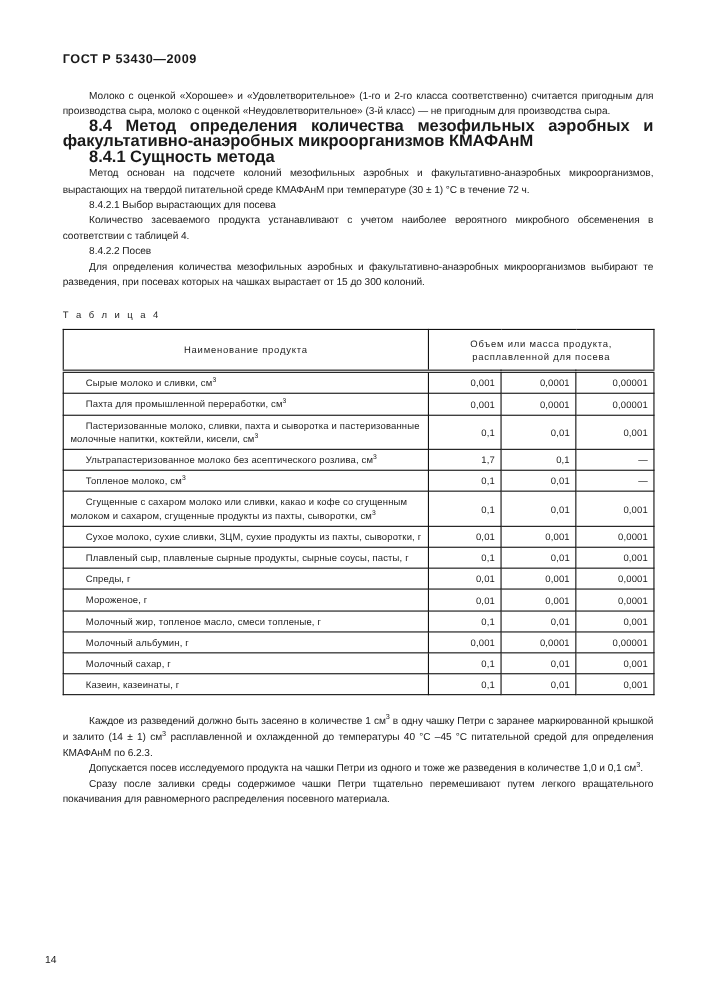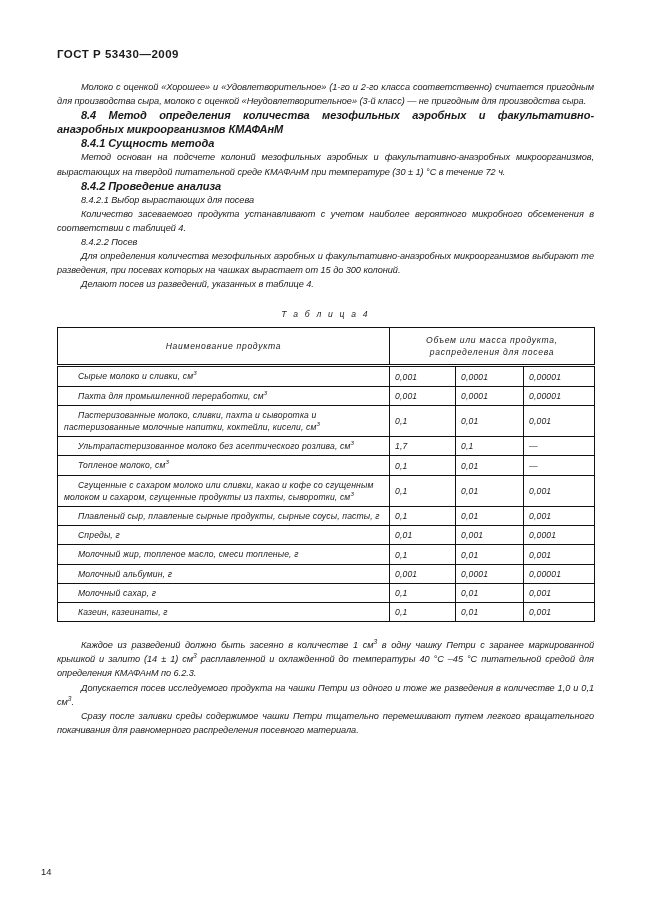--- a/index.html
+++ b/index.html
@@ -29,49 +29,47 @@
     font-size: 11.5px;
     font-weight: bold;
     letter-spacing: 0.5px;
     white-space: nowrap;
   }
   .content {
     position: absolute;
     left: 57px;
     top: 80px;
     width: 537px;
-    font-style: italic;
   }
   p.body-text {
     margin: 0;
     font-size: 9.2px;
     line-height: 14.1px;
     text-align: justify;
     text-indent: 24px;
     letter-spacing: -0.05px;
   }
   p.heading {
     margin: 0;
-    font-size: 11px;
+    font-size: 15px;
     line-height: 14.1px;
     font-weight: bold;
     text-align: justify;
     text-indent: 24px;
     letter-spacing: -0.05px;
   }
   sup { font-size: 0.72em; vertical-align: super; line-height: 0; }
 
   .table-caption {
     margin: 0;
     padding-top: 18px;
     padding-bottom: 8px;
     font-size: 8.6px;
     letter-spacing: 2.2px;
     color: #222;
-    text-align: center;
   }
 
   table.gost-table {
     border-collapse: collapse;
     width: 537px;
     table-layout: fixed;
     font-size: 8.6px;
     color: #1a1a1a;
   }
   table.gost-table th,
@@ -89,21 +87,21 @@
     line-height: 12px;
     border-bottom: 3px double #111;
   }
   table.gost-table td.name {
     text-align: left;
     text-indent: 14px;
     line-height: 12.2px;
     padding: 3px 5px 3px 6px;
   }
   table.gost-table td.val {
-    text-align: left;
+    text-align: right;
     line-height: 12px;
   }
   .col-name  { width: 332px; }
   .col-v1    { width: 66px; }
   .col-v2    { width: 68px; }
   .col-v3    { width: 71px; }
 
   .after-table { padding-top: 16px; }
   .page-number {
     position: absolute;
@@ -120,41 +118,39 @@
 
   <div class="gost-header">ГОСТ Р 53430—2009</div>
 
   <div class="content">
 
     <div id="paras-before">
         <p class="body-text">Молоко с оценкой «Хорошее» и «Удовлетворительное» (1-го и 2-го класса соответственно) считается пригодным для производства сыра, молоко с оценкой «Неудовлетворительное» (3-й класс) — не пригодным для производства сыра.</p>
         <p class="heading">8.4 Метод определения количества мезофильных аэробных и факультативно-анаэробных микроорганизмов КМАФАнМ</p>
         <p class="heading">8.4.1 Сущность метода</p>
         <p class="body-text">Метод  основан  на  подсчете колоний мезофильных аэробных и факультативно-анаэробных микроорганизмов, вырастающих на твердой питательной среде КМАФАнМ при температуре (30 ± 1) °С в течение 72 ч.</p>
-        <p class="heading">8.4.2 Проведение анализа</p>
         <p class="body-text">8.4.2.1 Выбор вырастающих для посева</p>
         <p class="body-text">Количество засеваемого продукта устанавливают с учетом наиболее вероятного микробного обсеменения в соответствии с таблицей 4.</p>
         <p class="body-text">8.4.2.2 Посев</p>
         <p class="body-text">Для определения количества мезофильных аэробных и факультативно-анаэробных микроорганизмов выбирают те разведения, при посевах которых на чашках вырастает от 15 до 300 колоний.</p>
-        <p class="body-text">Делают посев из разведений, указанных в таблице 4.</p>
       </div>
 
     <div class="table-caption">Т а б л и ц а  4</div>
 
     <table class="gost-table">
       <colgroup>
         <col class="col-name">
           <col class="col-v1">
           <col class="col-v2">
           <col class="col-v3">
       </colgroup>
       <thead>
         <tr>
           <th rowspan="1">Наименование продукта</th>
-          <th colspan="3">Объем или масса продукта, распределения для посева</th>
+          <th colspan="3">Объем или масса продукта, расплавленной для посева</th>
         </tr>
       </thead>
       <tbody id="table-body">
           <tr>
             <td class="name">Сырые молоко и сливки, см<sup>3</sup></td>
             <td class="val">0,001</td>
             <td class="val">0,0001</td>
             <td class="val">0,00001</td>
           </tr>
           <tr>
@@ -181,27 +177,39 @@
             <td class="val">0,01</td>
             <td class="val">—</td>
           </tr>
           <tr>
             <td class="name">Сгущенные с сахаром молоко или сливки, какао и кофе со сгущенным молоком и сахаром, сгущенные продукты из пахты, сыворотки, см<sup>3</sup></td>
             <td class="val">0,1</td>
             <td class="val">0,01</td>
             <td class="val">0,001</td>
           </tr>
           <tr>
+            <td class="name">Сухое  молоко,  сухие  сливки, ЗЦМ, сухие продукты из пахты, сыворотки, г</td>
+            <td class="val">0,01</td>
+            <td class="val">0,001</td>
+            <td class="val">0,0001</td>
+          </tr>
+          <tr>
             <td class="name">Плавленый сыр, плавленые сырные продукты, сырные соусы, пасты, г</td>
             <td class="val">0,1</td>
             <td class="val">0,01</td>
             <td class="val">0,001</td>
           </tr>
           <tr>
             <td class="name">Спреды, г</td>
+            <td class="val">0,01</td>
+            <td class="val">0,001</td>
+            <td class="val">0,0001</td>
+          </tr>
+          <tr>
+            <td class="name">Мороженое, г</td>
             <td class="val">0,01</td>
             <td class="val">0,001</td>
             <td class="val">0,0001</td>
           </tr>
           <tr>
             <td class="name">Молочный жир, топленое масло, смеси топленые, г</td>
             <td class="val">0,1</td>
             <td class="val">0,01</td>
             <td class="val">0,001</td>
           </tr>

